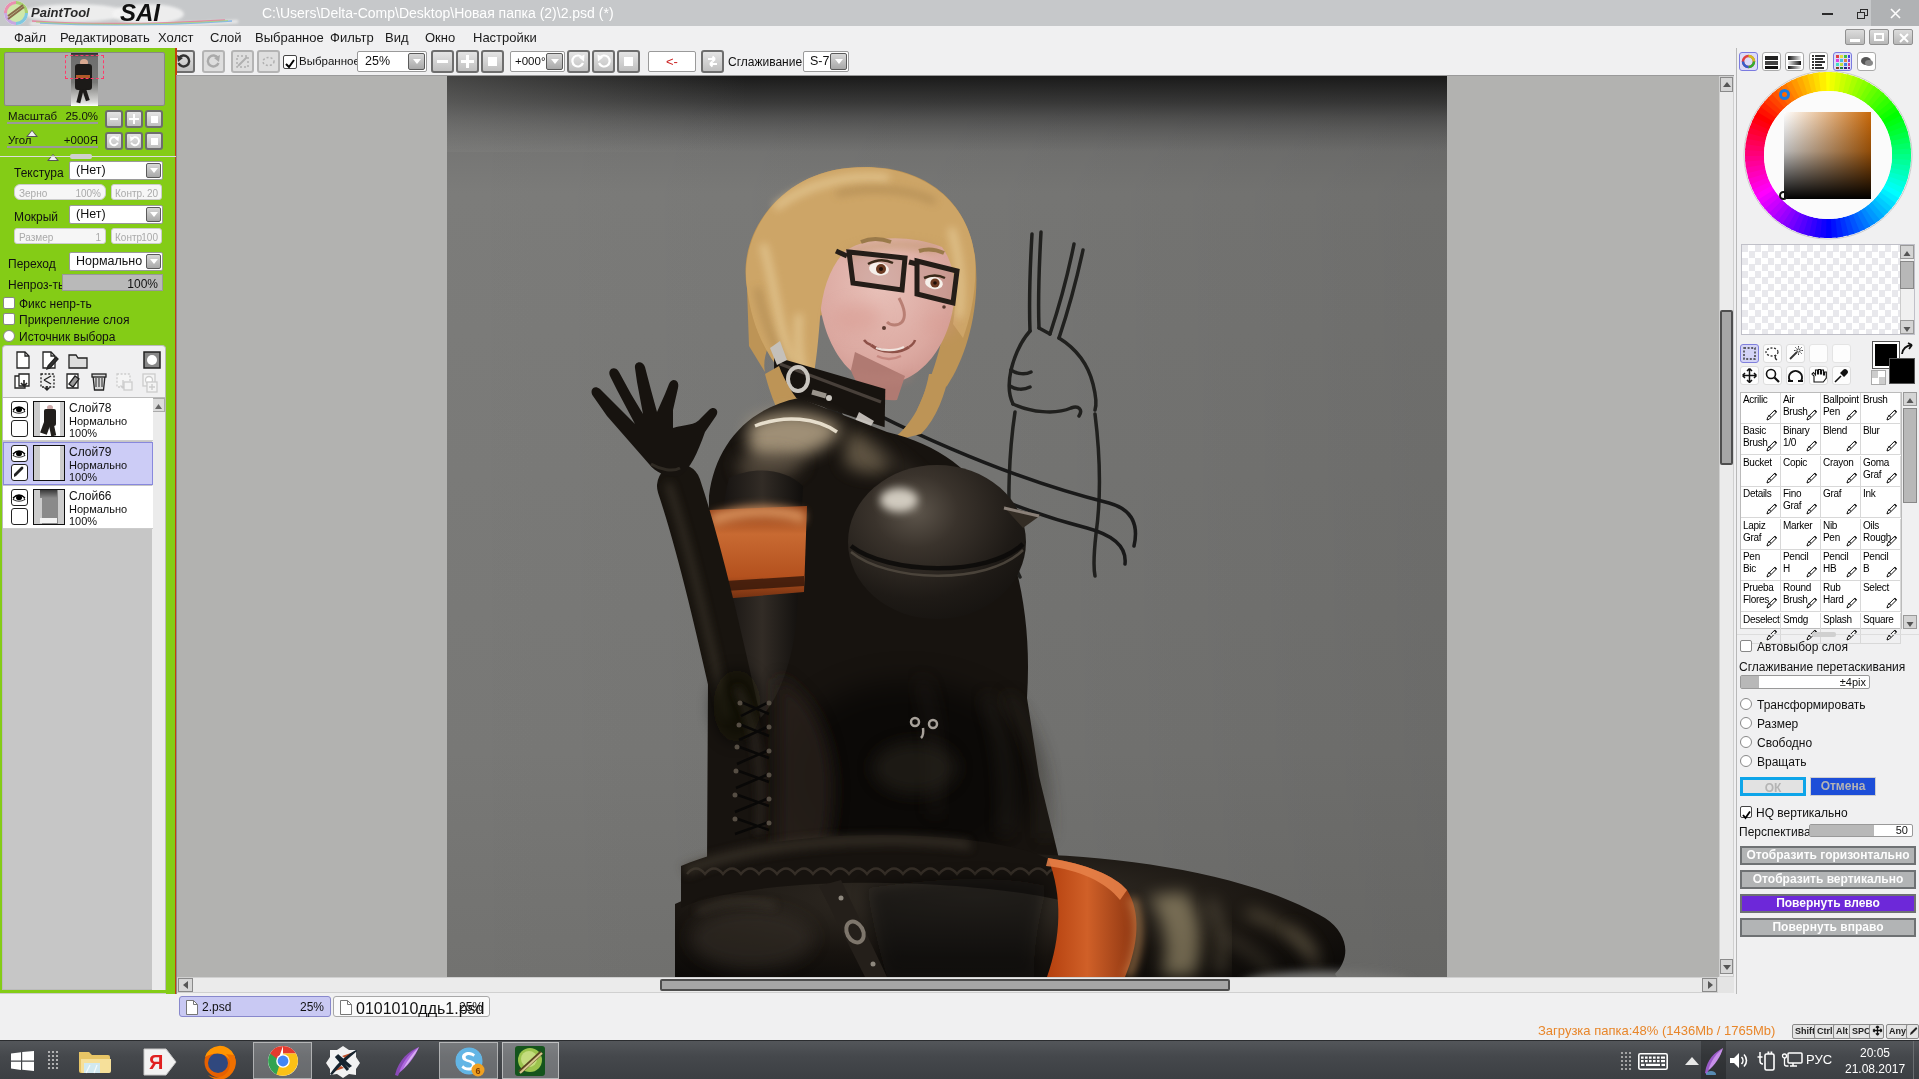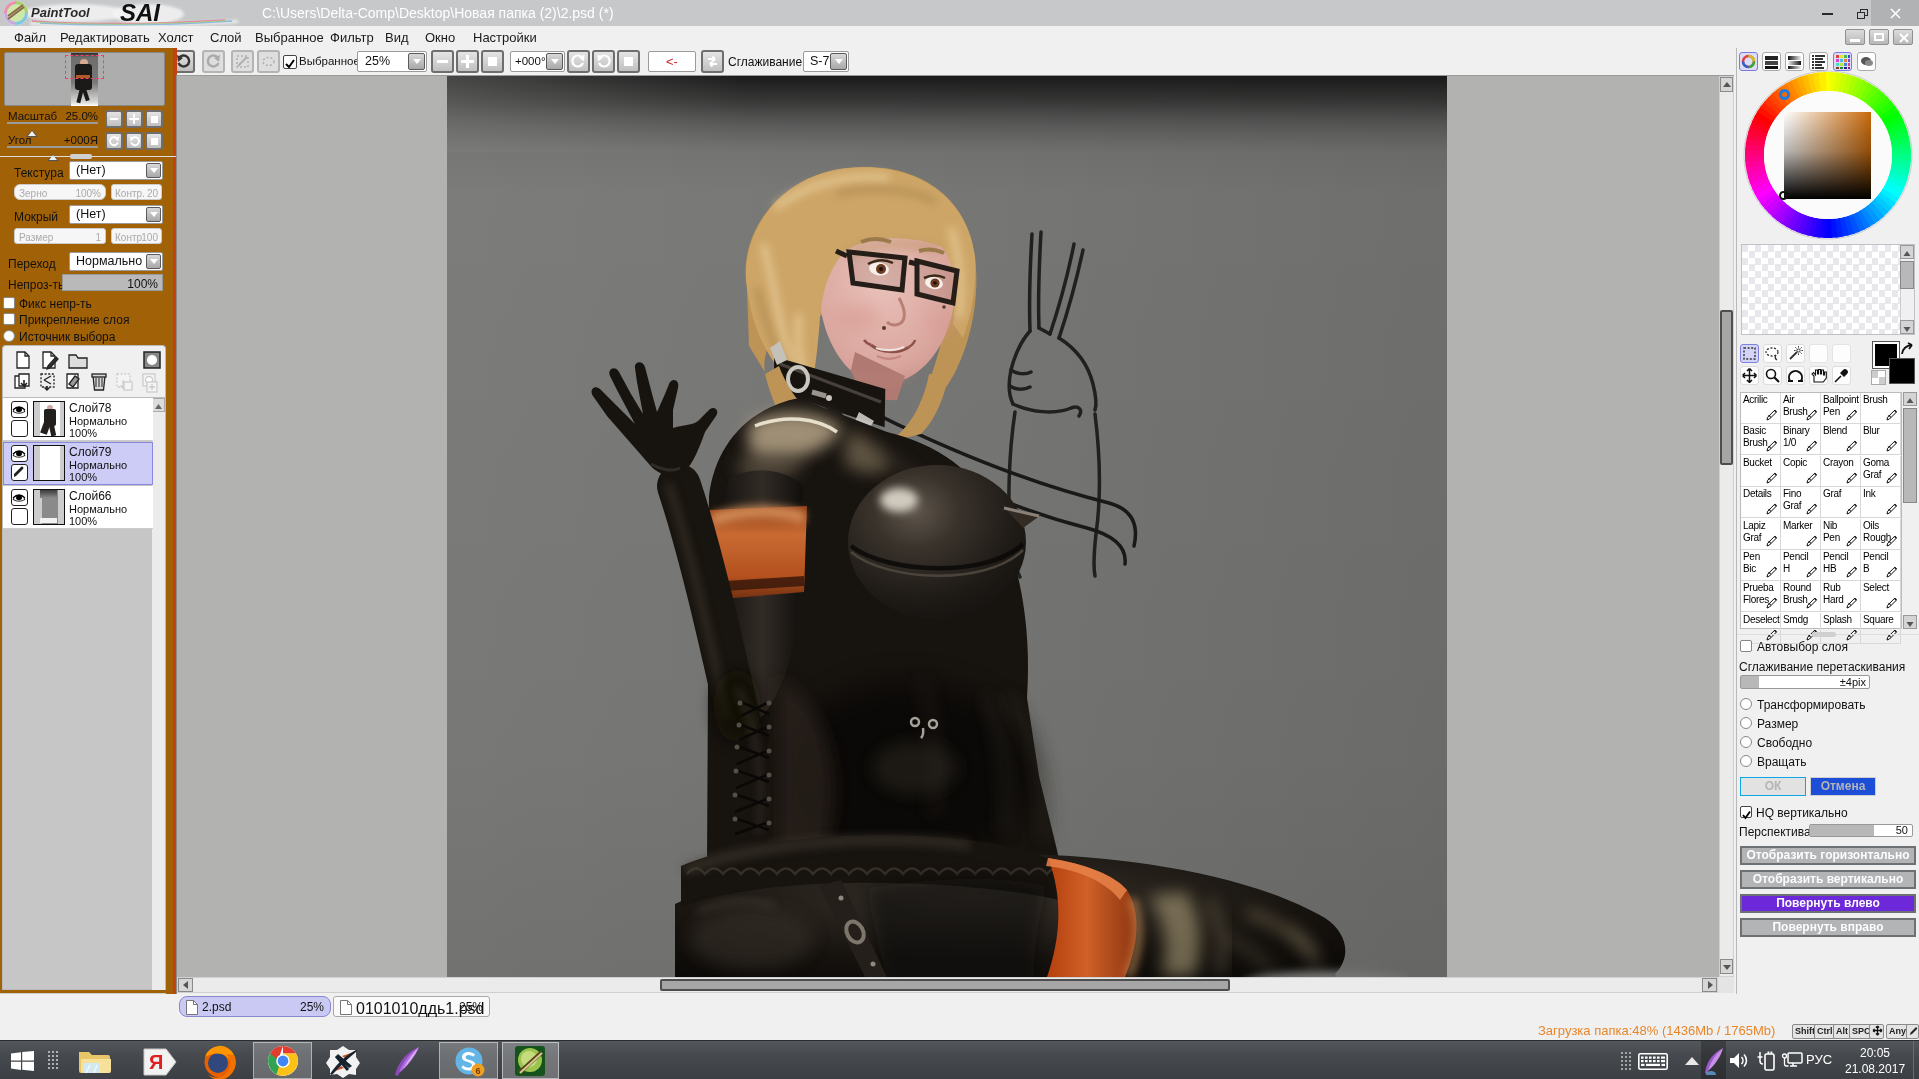--- a/index.html
+++ b/index.html
@@ -12,21 +12,21 @@
 #menu{position:absolute;left:0;top:26px;width:1919px;height:38px;background:#f0f0f1;border-bottom:1px solid #e2e2e2}
 #menu span{position:absolute;top:4px;font-size:13px;color:#1a1a1a}
 
 #toolrow{position:absolute;left:0;top:48px;width:1919px;height:28px;background:#f0f0f1}
 .tb{position:absolute;top:2px;width:23px;height:23px;border:2px solid #6e6e6e;border-radius:3px;background:linear-gradient(180deg,#e4e4e4,#c0c0c0);display:flex;align-items:center;justify-content:center}
 .tb.gray{border-color:#b4b4b4;background:#dedede}
 .tbox{position:absolute;top:3px;height:21px;background:#fff;border:1px solid #9a9a9a;border-radius:2px;font-size:12.5px;color:#111}
 .darr{position:absolute;right:1px;top:1px;width:17px;height:17px;background:linear-gradient(180deg,#d8d8d8,#a8a8a8);border:1px solid #5a5a5a;border-radius:2px;display:flex;align-items:center;justify-content:center}
 .darr:after{content:"";border:4px solid transparent;border-top:5px solid #fff;margin-top:4px}
 
-#left{position:absolute;left:0;top:48px;width:177px;height:960px;background:#a16207;border-right:4px solid #c2410c}
+#left{position:absolute;left:0;top:48px;width:177px;height:960px;background:#84cc16;border-right:2px solid #c2410c}
 
 #right{position:absolute;left:1736px;top:48px;width:183px;height:960px;background:#f0f0f1;border-left:1px solid #b8b8b8}
 
 #canvas{position:absolute;left:177px;top:76px;width:1542px;height:901px;background:#b2b2b0;overflow:hidden}
 
 .sbtrack{position:absolute;background:#ebebeb;border:1px solid #d0d0d0}
 .sbthumb{position:absolute;background:#a6a6a6;border:2px solid #4e4e4e;border-radius:2px}
 .sbarr{position:absolute;background:#d6d6d6;border:1px solid #8a8a8a;display:flex;align-items:center;justify-content:center}
 
 #tabsrow{position:absolute;left:0;top:994px;width:1919px;height:26px;background:#f0f0f1}
@@ -1167,39 +1167,39 @@
     <span class="abs" style="right:3px;top:0px;font-size:11px;color:#111">±4pix</span>
   </div>
   <div class="abs" style="left:3px;top:650px;width:12px;height:12px;border:1px solid #888;border-radius:50%;background:#fff"></div>
   <span class="abs" style="left:20px;top:650px;font-size:12px;color:#111">Трансформировать</span>
   <div class="abs" style="left:3px;top:669px;width:12px;height:12px;border:1px solid #888;border-radius:50%;background:#fff"></div>
   <span class="abs" style="left:20px;top:669px;font-size:12px;color:#111">Размер</span>
   <div class="abs" style="left:3px;top:688px;width:12px;height:12px;border:1px solid #888;border-radius:50%;background:#fff"></div>
   <span class="abs" style="left:20px;top:688px;font-size:12px;color:#111">Свободно</span>
   <div class="abs" style="left:3px;top:707px;width:12px;height:12px;border:1px solid #888;border-radius:50%;background:#fff"></div>
   <span class="abs" style="left:20px;top:707px;font-size:12px;color:#111">Вращать</span>
-  <div class="abs" style="left:3px;top:729px;width:66px;height:19px;background:#e2e2e2;border:1px solid #0ea5e9;color:#b4b4b4;font-size:12px;font-weight:bold;text-align:center;line-height:17px">ОК</div>
+  <div class="abs" style="left:3px;top:729px;width:66px;height:19px;background:#e2e2e2;border:3px solid #0ea5e9;color:#b4b4b4;font-size:12px;font-weight:bold;text-align:center;line-height:17px">ОК</div>
   <div class="abs" style="left:73px;top:729px;width:66px;height:19px;background:#1d4ed8;border:1px solid #cfcfcf;color:#b4b4b4;font-size:12px;font-weight:bold;text-align:center;line-height:17px">Отмена</div>
   <div class="abs" style="left:3px;top:758px;width:12px;height:12px;border:1px solid #444;border-radius:2px;background:#fff"><svg width="11" height="11">
           <path d="M2,5 L4.5,8 L9,1.5" stroke="#000" stroke-width="1.8" fill="none"></path>
         </svg></div>
   <span class="abs" style="left:19px;top:758px;font-size:12px;color:#111">HQ вертикально</span>
   <span class="abs" style="left:2px;top:777px;font-size:12px;color:#111">Перспектива</span>
   <div class="abs" style="left:72px;top:776px;width:104px;height:13px;border:1px solid #999;background:#fff;border-radius:2px">
     <div class="abs" style="left:0;top:0;width:64px;height:11px;background:#b8b8b8"></div>
     <span class="abs" style="right:4px;top:-1px;font-size:11px;color:#111">50</span>
   </div>
   <div class="abs" style="left:3px;top:798px;width:176px;height:19px;background:#b2b4b5;border:2px solid #6e7173;color:#fdfdfd;font-size:12px;font-weight:bold;text-align:center;line-height:15px">Отобразить горизонтально</div>
   <div class="abs" style="left:3px;top:822px;width:176px;height:19px;background:#b2b4b5;border:2px solid #6e7173;color:#fdfdfd;font-size:12px;font-weight:bold;text-align:center;line-height:15px">Отобразить вертикально</div>
   <div class="abs" style="left:3px;top:846px;width:176px;height:19px;background:#6d28d9;border:2px solid #6e7173;color:#fdfdfd;font-size:12px;font-weight:bold;text-align:center;line-height:15px">Повернуть влево</div>
   <div class="abs" style="left:3px;top:870px;width:176px;height:19px;background:#b2b4b5;border:2px solid #6e7173;color:#fdfdfd;font-size:12px;font-weight:bold;text-align:center;line-height:15px">Повернуть вправо</div>
 </div>
 
 <div id="tabsrow">
-  <div class="abs" style="left:179px;top:2px;width:152px;height:21px;background:#c9c9f3;border:1px solid #8888cc;border-radius:8px">
+  <div class="abs" style="left:179px;top:2px;width:152px;height:21px;background:#c9c9f3;border:1px solid #8888cc;border-radius:3px">
     <svg class="abs" style="left:5px;top:2px" width="14" height="17" viewBox="0 0 14 17">
           <path d="M1.5,1.5 h7 l4,4 v10 h-11 z" fill="#fff" stroke="#777" stroke-width="1"></path>
           <path d="M8.5,1.5 v4 h4" fill="none" stroke="#777" stroke-width="1"></path>
         </svg>
     <span class="abs" style="left:22px;top:3px;font-size:12px;color:#111">2.psd</span>
     <span class="abs" style="right:6px;top:3px;font-size:12px;color:#111">25%</span>
   </div>
   <div class="abs" style="left:333px;top:2px;width:157px;height:21px;background:#fafafa;border:1px solid #a8a8a8;border-radius:3px">
     <svg class="abs" style="left:5px;top:2px" width="14" height="17" viewBox="0 0 14 17">
           <path d="M1.5,1.5 h7 l4,4 v10 h-11 z" fill="#fff" stroke="#777" stroke-width="1"></path>

